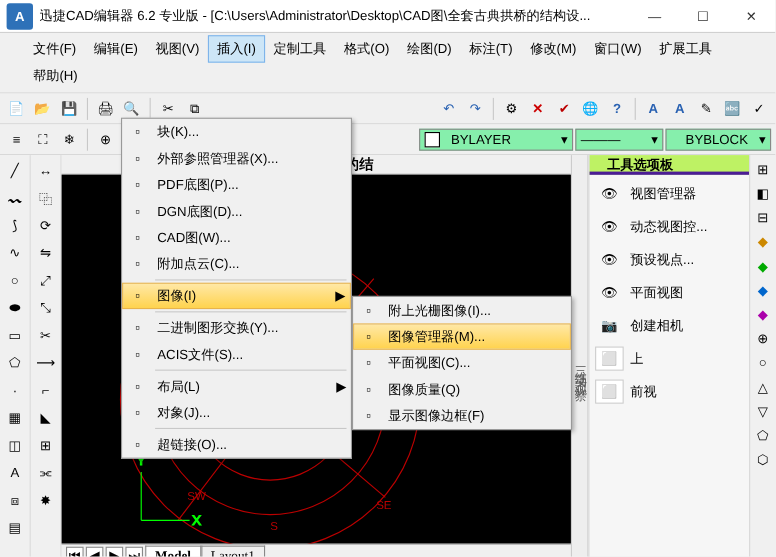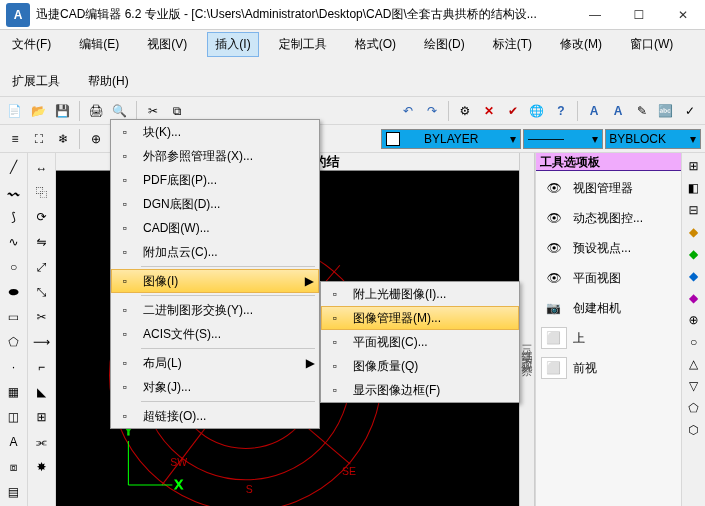--- a/index.html
+++ b/index.html
@@ -1,41 +1,41 @@
 <!DOCTYPE html>
 <html><head>
 <meta charset="utf-8">
 <style>
 *{box-sizing:border-box;margin:0;padding:0;font-family:"Microsoft YaHei","SimSun",sans-serif;font-size:12px}
 html,body{width:705px;height:506px;overflow:hidden;background:#f0f0f0}
 .titlebar{height:30px;background:#fff;display:flex;align-items:center;border-bottom:1px solid #d0d0d0}
 .titlebar .logo{width:24px;height:24px;margin:0 6px;background:#2e71b8;color:#fff;display:flex;align-items:center;justify-content:center;font-weight:bold;border-radius:3px}
 .titlebar .title{flex:1;white-space:nowrap;overflow:hidden;text-overflow:ellipsis}
 .titlebar .winbtn{width:44px;height:30px;display:flex;align-items:center;justify-content:center;color:#333}
-.menubar{background:#f0f0f0;padding:2px 4px;display:flex;flex-wrap:wrap;gap:12px;border-bottom:1px solid #d8d8d8}
+.menubar{background:#f0f0f0;padding:2px 22px;display:flex;flex-wrap:wrap;gap:0;border-bottom:1px solid #d8d8d8}
 .menubar .mi{padding:4px 8px;cursor:default}
 .menubar .mi.active{background:#cde6f7;border:1px solid #7eb4ea;padding:3px 7px}
 .toolbar{height:28px;background:#f0f0f0;border-bottom:1px solid #d8d8d8;display:flex;align-items:center;padding:0 4px;gap:2px}
 .toolbar .tbtn{width:22px;height:22px;border:1px solid transparent;display:flex;align-items:center;justify-content:center;border-radius:2px}
 .toolbar .sep{width:1px;height:20px;background:#c8c8c8;margin:0 3px}
-.toolbar .combo{height:20px;border:1px solid #888;background:#0ea5e9;padding:0 4px;display:flex;align-items:center;gap:24px;text-align:center}
+.toolbar .combo{height:20px;border:1px solid #888;background:#86efac;padding:0 4px;display:flex;align-items:center;gap:10px;text-align:center}
 .toolbar .combo .sw{width:14px;height:14px;border:1px solid #000;background:#fff}
 .client{position:relative;height:389px;display:flex;background:#f0f0f0}
 .vtool{width:28px;background:#f0f0f0;border-right:1px solid #d8d8d8;display:flex;flex-direction:column;align-items:center;gap:3px;padding-top:3px}
 .vtool .ico{width:22px;height:22px;display:flex;align-items:center;justify-content:center}
 .canvas-wrap{flex:1;display:flex;flex-direction:column;min-width:0}
 .doctitle{height:18px;background:#f0f0f0;color:#000;font-weight:bold;text-align:center;line-height:18px;border-bottom:1px solid #888;font-size:13px}
 .canvas{flex:1;background:#000;position:relative;overflow:hidden}
 .canvas svg{position:absolute;inset:0}
 .tabs{height:20px;background:#f0f0f0;border-top:1px solid #888;display:flex;align-items:center;padding:0 4px;gap:0}
 .tabs .tnav{width:16px;height:16px;display:flex;align-items:center;justify-content:center;border:1px solid #888;margin-right:2px;background:#fff}
 .tabs .tab{padding:1px 8px;border:1px solid #888;background:#f0f0f0;font-family:Liberation Serif, serif;border-bottom:none}
 .tabs .tab.active{background:#fff;font-weight:bold}
 .hscroll{height:16px;background:#e8e8e8;border-top:1px solid #bbb}
-.sidetitle{height:18px;background:#f0abfc;font-weight:bold;padding:0 4px;line-height:18px;border-bottom:1px solid #4c1d95}
+.sidetitle{height:18px;background:#bef264;font-weight:bold;padding:0 16px;line-height:18px;border-bottom:3px solid #4c1d95}
 .panel{width:146px;border-left:1px solid #d8d8d8;display:flex;flex-direction:column;background:#eee}
 .panel .body{flex:1;overflow:hidden;display:flex;flex-direction:column;padding:3px;background:#f6f6f6;gap:2px}
 .panel .item{display:flex;align-items:center;gap:6px;padding:2px 2px;height:28px}
 .panel .picon{width:26px;height:22px;display:flex;align-items:center;justify-content:center}
 .panel .picon.white{background:#fff;border:1px solid #ccc}
 .vtext{width:16px;border-left:1px solid #ccc;border-right:1px solid #ccc;background:#eee;writing-mode:vertical-rl;text-align:center;padding:4px 0;color:#555;font-size:11px;letter-spacing:4px}
 .rtools{width:24px;background:#f0f0f0;display:flex;flex-direction:column;align-items:center;gap:4px;padding-top:4px;border-left:1px solid #d8d8d8}
 .rtools .ico{width:18px;height:18px;display:flex;align-items:center;justify-content:center}
 .statusbar{height:20px;background:#f0f0f0;border-top:1px solid #c8c8c8;display:flex;align-items:center;padding:0 6px;justify-content:space-between}
 .dropdown{position:absolute;background:#f0f0f0;border:1px solid #999;box-shadow:2px 2px 4px rgba(0,0,0,.3);z-index:100}

